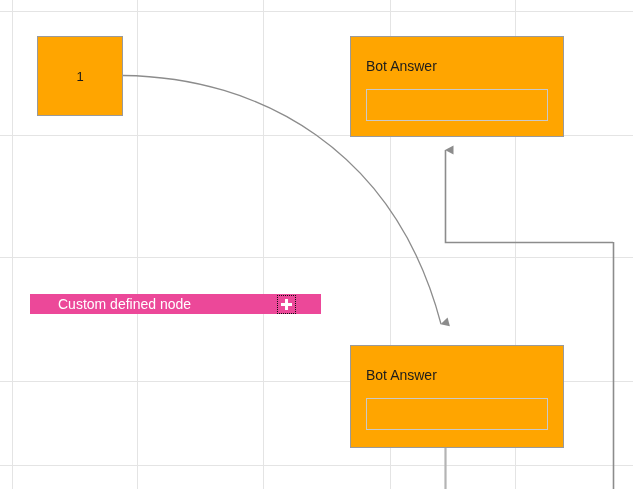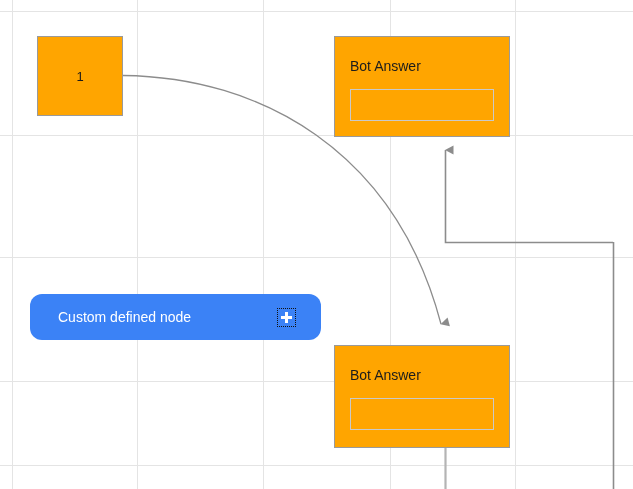--- a/index.html
+++ b/index.html
@@ -44,22 +44,22 @@
     display: flex;
     align-items: center;
     justify-content: center;
   }
   .node-simple-label {
     font-size: 13px;
     color: #1a1a1a;
     line-height: 1;
   }
   .node-bot {
-    left: 334px;
-    width: 176px;
+    left: 350px;
+    width: 214px;
     padding: 6px;
   }
   .node-bot-top { top: 36px; height: 101px; }
   .node-bot-bottom { top: 345px; height: 103px; }
   .node-bot-title {
     position: absolute;
     left: 15px;
     top: 22px;
     font-size: 14px;
     color: #1c1c1c;
@@ -76,26 +76,25 @@
     border: 1px solid #c9c9c9;
     background: transparent;
   }
 
   
   .palette-bar {
     position: absolute;
     left: 30px;
     top: 294px;
     width: 291px;
-    height: 46px;
-    background: #3b82f6;
+    height: 20px;
+    background: #ec4899;
     display: flex;
     align-items: center;
     z-index: 4;
-    border-radius: 12px;
   }
   .palette-bar-label {
     position: absolute;
     left: 28px;
     font-size: 14px;
     color: #ffffff;
     white-space: nowrap;
     line-height: 1;
   }
   .palette-add-icon {

